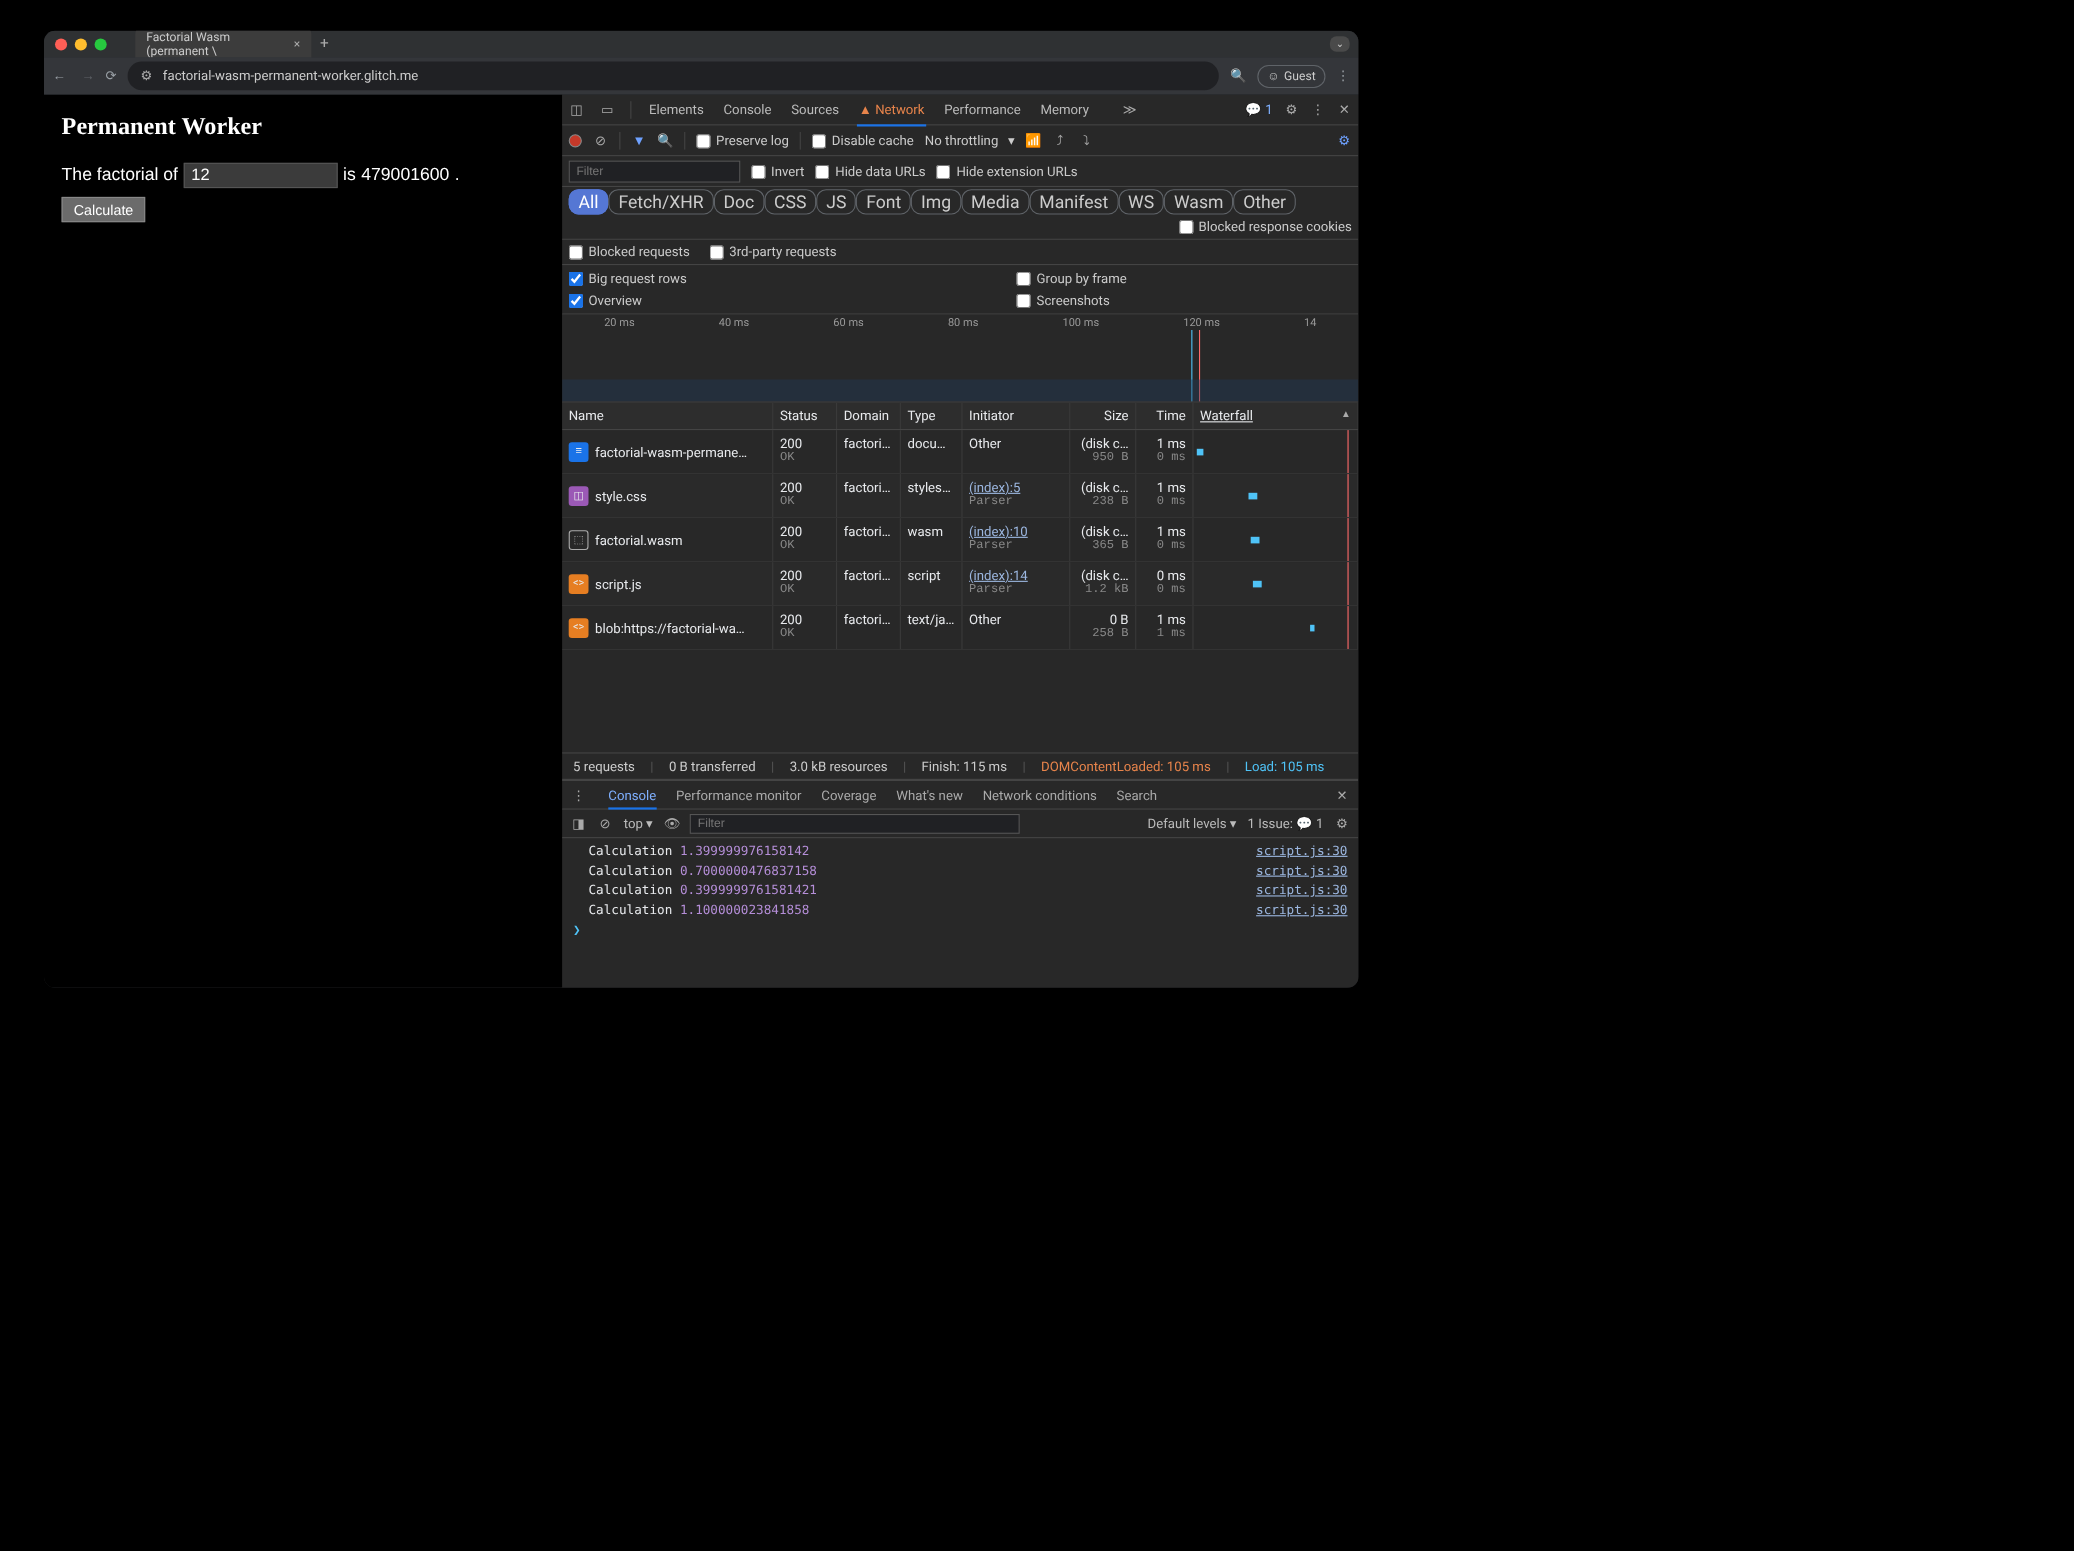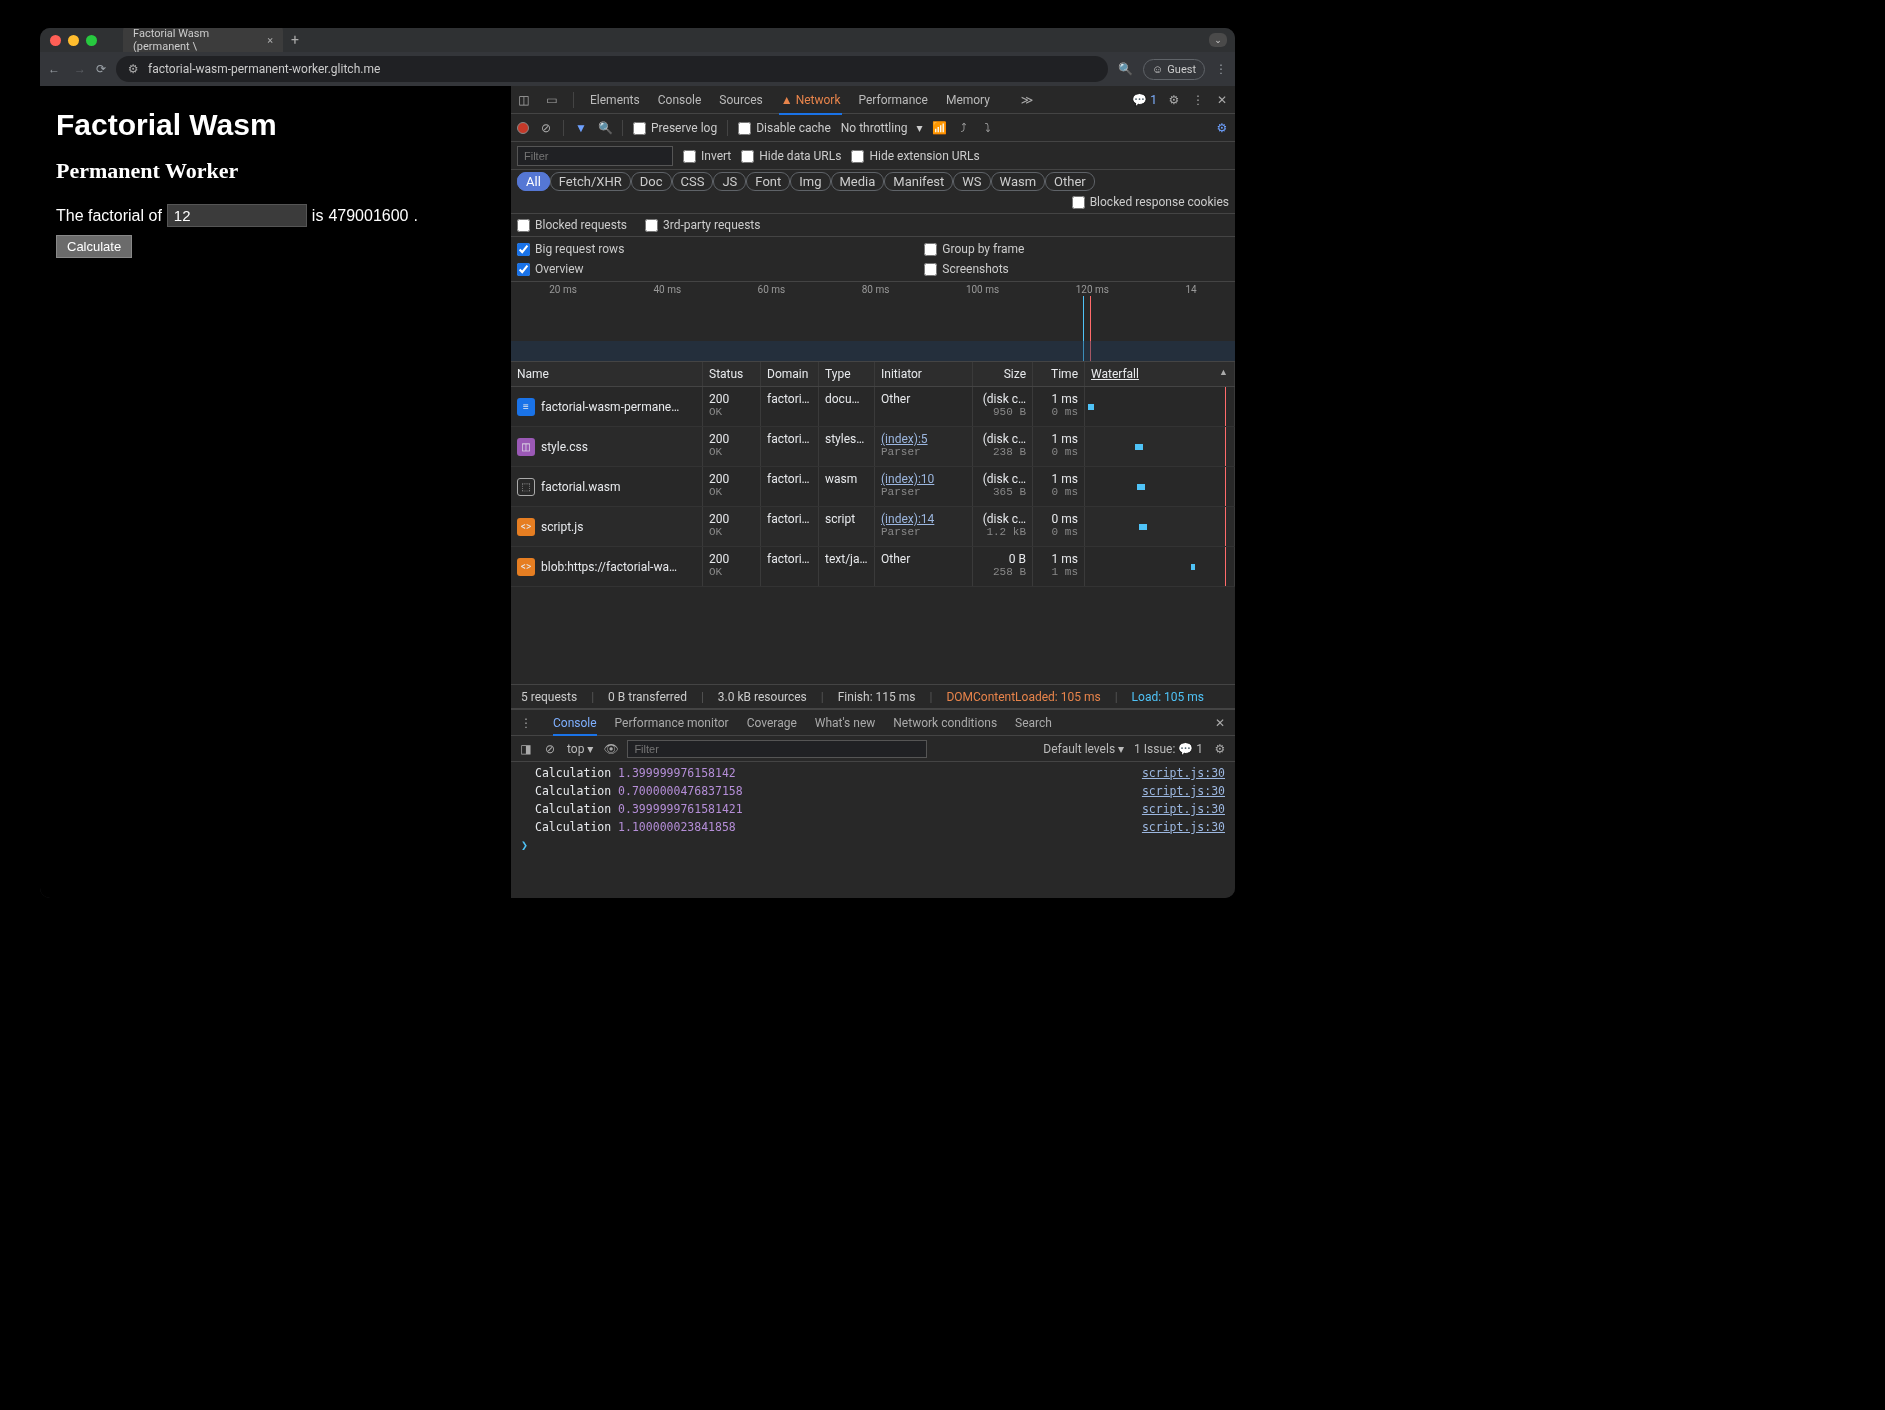--- a/index.html
+++ b/index.html
@@ -62,21 +62,21 @@
 .dt-toolbar2 { height: 28px; border-bottom: 1px solid #444; display: flex; align-items: center; padding: 0 6px; gap: 10px; color: #bbb; }
 .rec-dot { width: 12px; height: 12px; border-radius: 50%; background: #c53929; border: 1px solid #888; }
 .divider { width: 1px; height: 16px; background: #444; }
 .sel-nothrottle { color: #ccc; cursor: pointer; }
 .dt-toolbar2 .right { margin-left: auto; display: flex; align-items: center; gap: 10px; }
 .dt-filterrow { height: 28px; border-bottom: 1px solid #444; display: flex; align-items: center; padding: 0 6px; gap: 10px; }
 .filter-input { background: #202124; border: 1px solid #555; color: #ccc; padding: 2px 6px; width: 156px; font-size: 11px; height: 20px;}
 .check { display: flex; align-items: flex-end; gap: 5px; color: #ccc; font-size: 12px; }
 .check input { accent-color: #1a73e8; width:13px; height:13px;}
 .chips-row { padding: 4px 6px; border-bottom: 1px solid #444; display: flex; align-items: center; gap: 6px; flex-wrap: wrap; }
-.chip { border: 1px solid #5f6368; border-radius: 9px; padding: 1px 8px; font-size: 13px; color: #ccc; cursor: pointer; }
+.chip { border: 1px solid #5f6368; border-radius: 9px; padding: 1px 8px; font-size: 16px; color: #ccc; cursor: pointer; }
 .chip.active { background: #5577d4; border-color: #5577d4; color: #fff; }
 .blocked-row { padding: 4px 6px; border-bottom: 1px solid #444; display:flex; gap:18px;}
 .opts-row { padding: 5px 6px; border-bottom: 1px solid #444; display: flex; gap: 60px; }
 .opts-col { display: flex; flex-direction: column; gap: 6px; }
 
 .timeline { height: 80px; border-bottom: 1px solid #444; position: relative; background: #282828; overflow:hidden;}
 .time-ticks { display: flex; position: absolute; top: 0; width: 100%; justify-content: space-around; font-size: 10px; color: #999; padding-top: 2px; }
 .time-bar { position: absolute; bottom: 0; left: 0; right: 0; height: 20px; background: #1e3a5a; opacity:.4;}
 .tl-mark-blue { position: absolute; width: 1px; background: #4fc3f7; top: 14px; bottom: 0; }
 .tl-mark-red { position: absolute; width: 1px; background: #ff6b6b; top: 14px; bottom: 0; }
@@ -161,21 +161,20 @@
     <span class="zoom-icon">🔍</span>
     <div class="guest-btn">
       <span>☺</span>
       <span>Guest</span>
     </div>
     <span class="kebab">⋮</span>
   </div>
 
   <div class="content">
     <div class="page">
-      <h1>Factorial Wasm</h1>
       <h2>Permanent Worker</h2>
       <div class="calc-line">
         <span>The factorial of</span>
         <input class="calc-input" value="12" style="">
         <span>is</span>
         <span>479001600</span>
           <span>.</span>
       </div>
       <button class="calc-btn">Calculate</button>
     </div>

